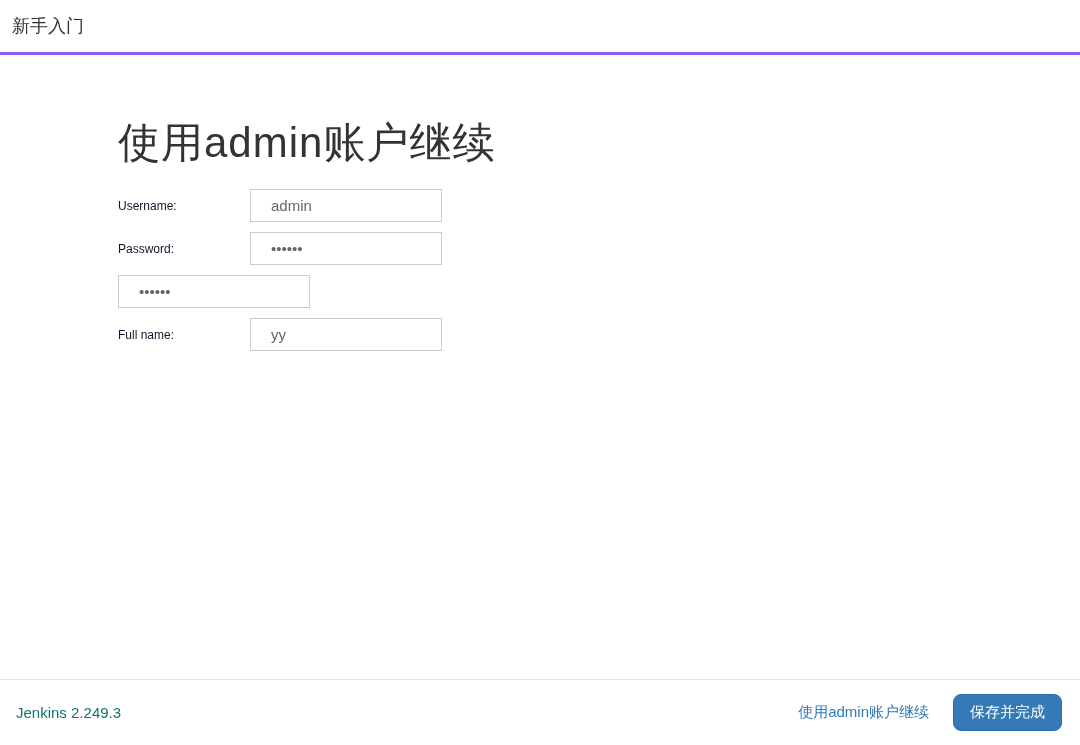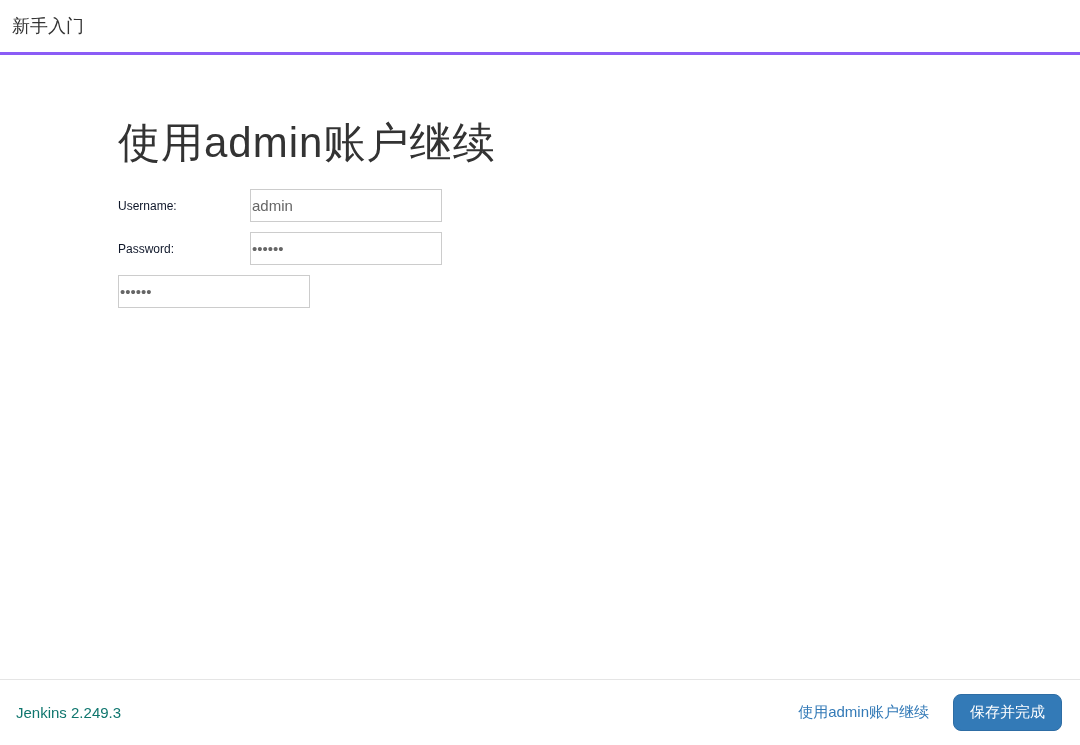--- a/index.html
+++ b/index.html
@@ -43,21 +43,21 @@
     .form-label {
       width: 132px;
       font-size: 12px;
       color: #0f172a;
       font-weight: 400;
     }
     .form-input {
       width: 192px;
       height: 33px;
       border: 1px solid #ccc;
-      padding: 4px 1px;
+      padding: 4px 20px;
       font-size: 15px;
       color: #666;
       font-family: inherit;
       outline: none;
     }
     .footer {
       display: flex;
       align-items: center;
       justify-content: space-between;
       padding: 14px 18px 14px 16px;
@@ -109,20 +109,24 @@
 
   <div class="form-row">
     <label class="form-label">Password:</label>
     <input type="text" class="form-input" value="••••••" style="">
   </div>
 
   <div class="form-row">
     <input type="text" class="form-input" value="••••••" style="">
   </div>
 
+  <div class="form-row">
+    <label class="form-label">Full name:</label>
+    <input type="text" class="form-input" value="yy" style="">
+  </div>
 </div>
 
 <div class="footer">
   <div class="footer-left">Jenkins 2.249.3</div>
   <div class="footer-right">
     <button class="link-btn">使用admin账户继续</button>
     <button class="primary-btn">保存并完成</button>
   </div>
 </div>
 

